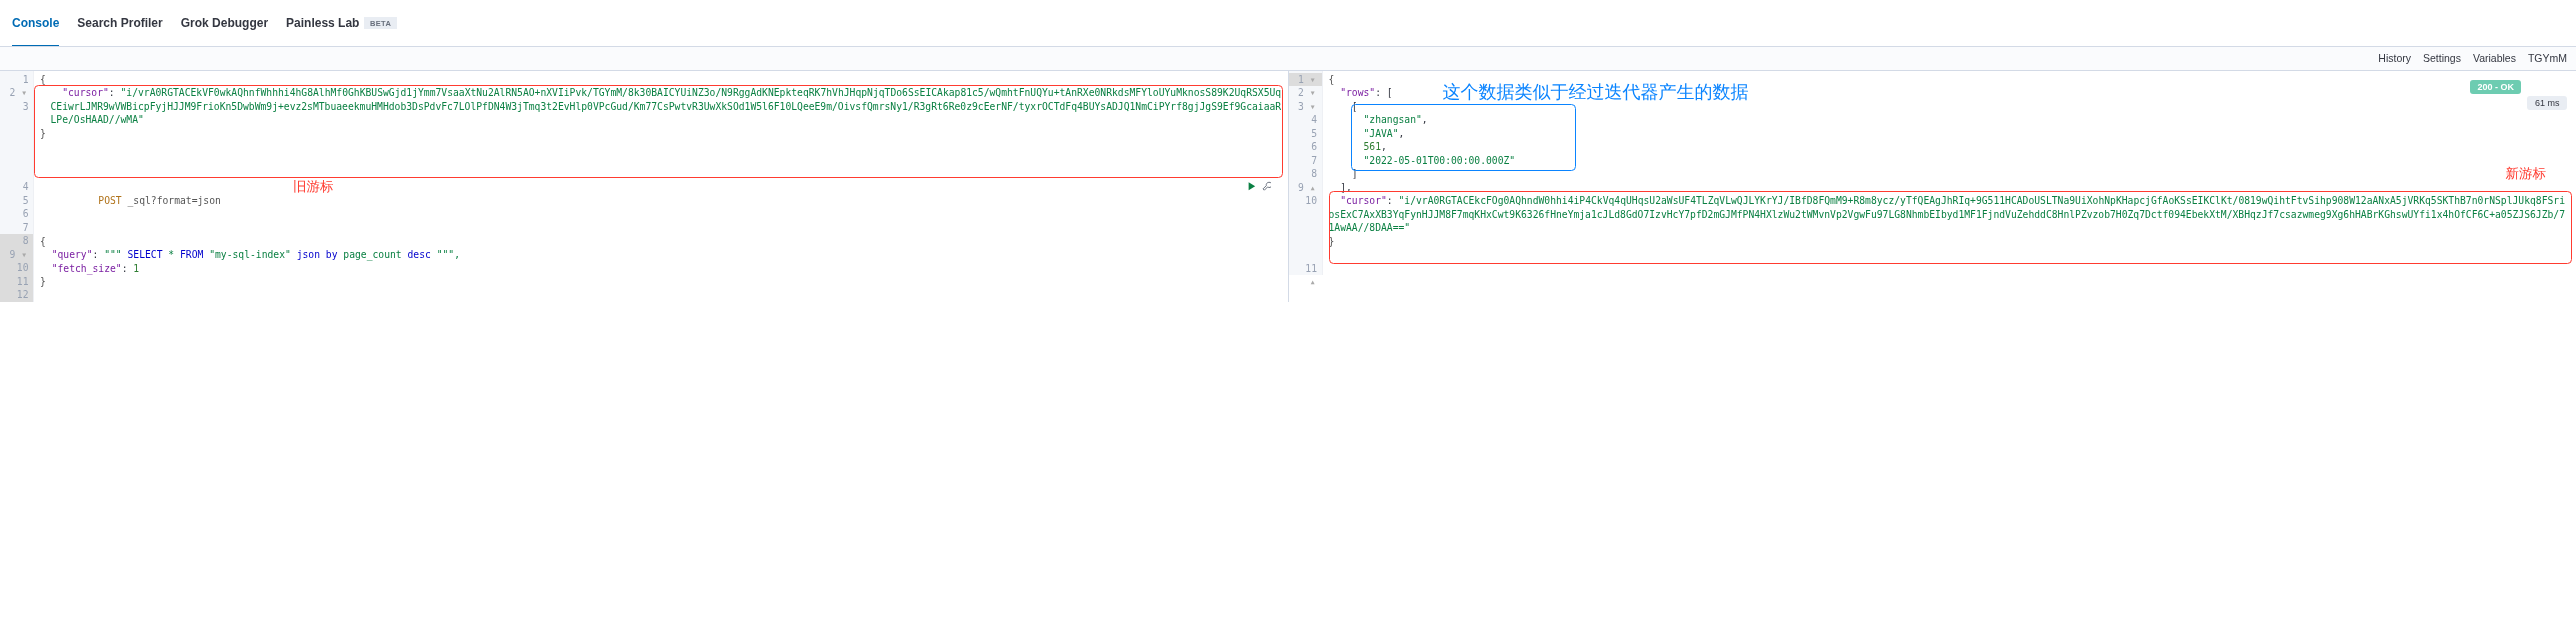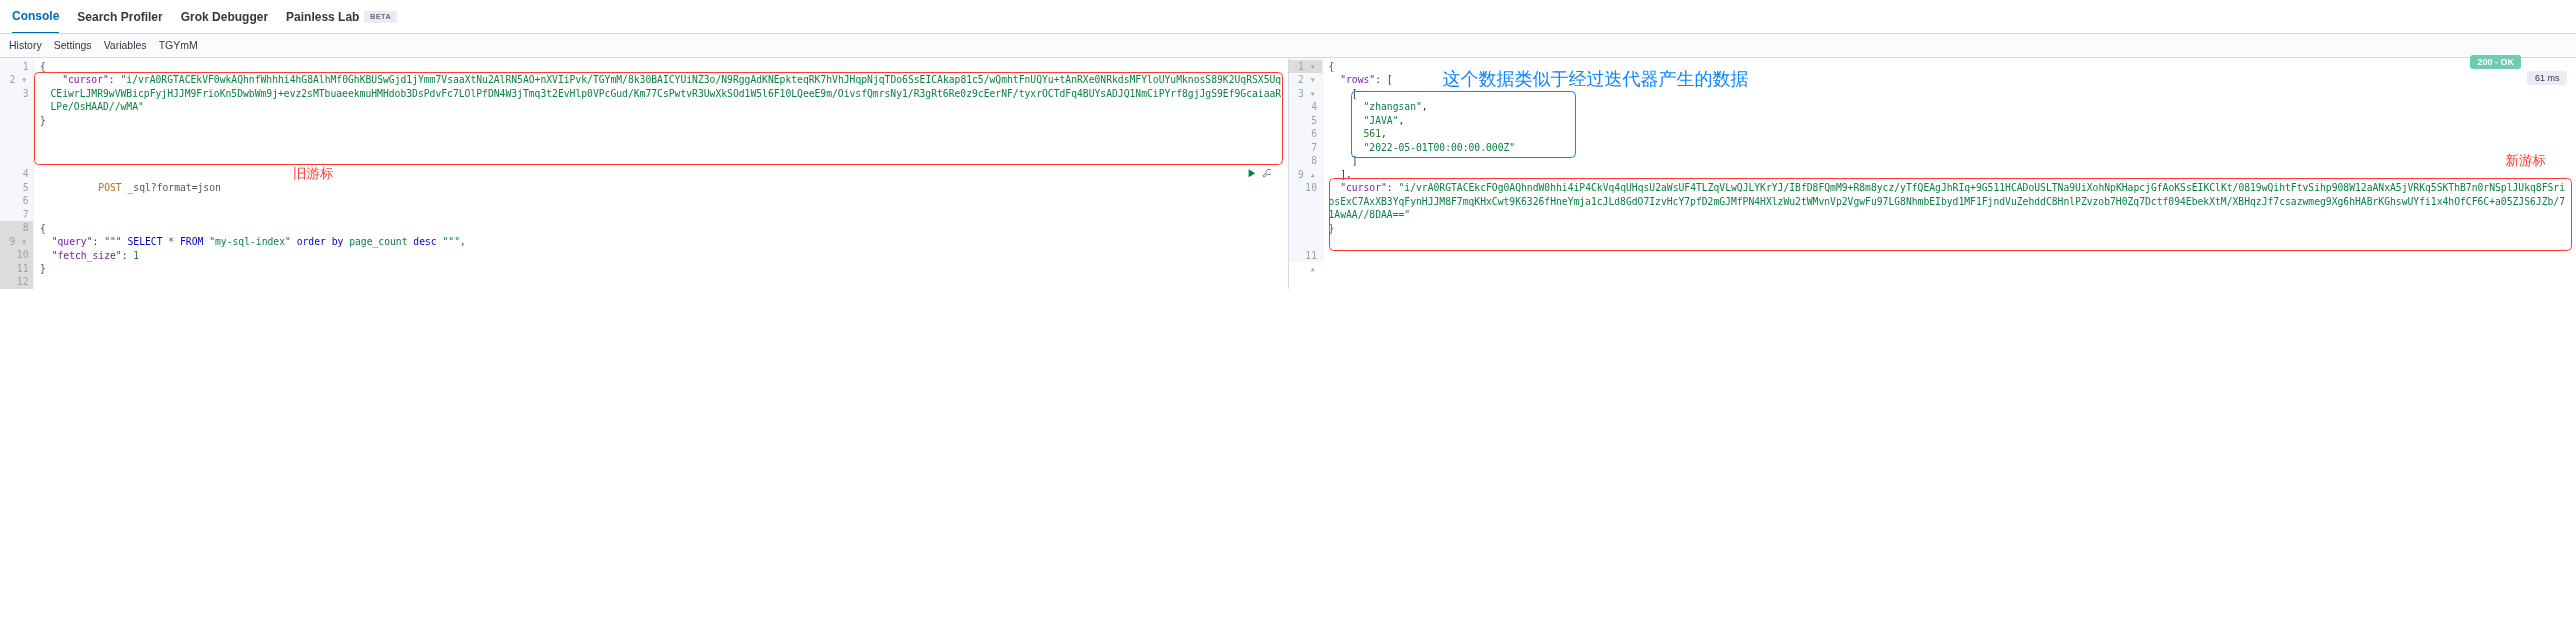--- a/index.html
+++ b/index.html
@@ -9,21 +9,21 @@
       color: #343741;
       background: #fff;
     }
     .tabs {
       display: flex;
       align-items: center;
       gap: 18px;
       padding: 0 12px;
       border-bottom: 0.7px solid #d3dae6;
       background: #fff;
-      height: 34px;
+      height: 47px;
     }
     .tab {
       display: flex;
       align-items: center;
       height: 100%;
       font-size: 12px;
       font-weight: 600;
       color: #343741;
       cursor: pointer;
       gap: 4.5px;
@@ -37,26 +37,27 @@
       background: #e9edf3;
       color: #69707d;
       font-size: 7.5px;
       font-weight: 700;
       padding: 1.5px 6px;
       border-radius: 0;
       letter-spacing: 0.05em;
     }
     .toolbar {
       display: flex;
-      align-items: flex-start;
+      align-items: flex-end;
       justify-content: space-between;
       padding: 4.5px 9px;
       border-bottom: 0.7px solid #d3dae6;
       background: #fafbfd;
       height: 24px;
+      flex-direction: column;
     }
     .toolbar-left {
       display: flex;
       gap: 12px;
     }
     .toolbar-item {
       font-size: 10.5px;
       color: #343741;
       cursor: pointer;
     }
@@ -213,21 +214,21 @@
           <span class="exec-icons" style="top:0.7px;">
             <span><svg viewBox="0 0 16 16" fill="#0b8043">
                   <path d="M4 2v12l10-6z"></path>
                 </svg></span>
             <span><svg viewBox="0 0 16 16" fill="none" stroke="#69707d" stroke-width="1.5">
                   <path d="M12 2a4 4 0 0 0-3.9 5l-5 5 2 2 5-5A4 4 0 1 0 12 2z"></path>
                 </svg></span>
           </span>
         </div>
         <div class="line"><span class="brace">{</span></div>
-        <div class="line">  <span class="json-key">"query"</span>: <span class="json-str"><span>""" </span><span class="sql-kw">SELECT</span><span> * </span><span class="sql-kw">FROM</span><span> "my-sql-index" </span><span class="sql-kw">order by</span><span> page_count </span><span class="sql-kw">desc</span><span> """,</span></span></div>
+        <div class="line">  <span class="json-key">"query"</span>: <span class="json-str"><span>""" </span><span class="sql-kw">SELECT</span><span> * </span><span class="sql-kw">FROM</span><span> "my-sql-index" </span><span class="sql-kw">json by</span><span> page_count </span><span class="sql-kw">desc</span><span> """,</span></span></div>
         <div class="line">  <span class="json-key">"fetch_size"</span>: <span class="json-num">1</span></div>
         <div class="line"><span class="brace">}</span></div>
 
         <div class="box-red" style="top:13.5px; left:0px; right:4.5px; height:93px;"></div>
         <div class="anno-red" style="top:109px; left:247px;margin-left:12px;">旧游标</div>
       </div>
     </div>
   </div>
 
   <div class="pane">

